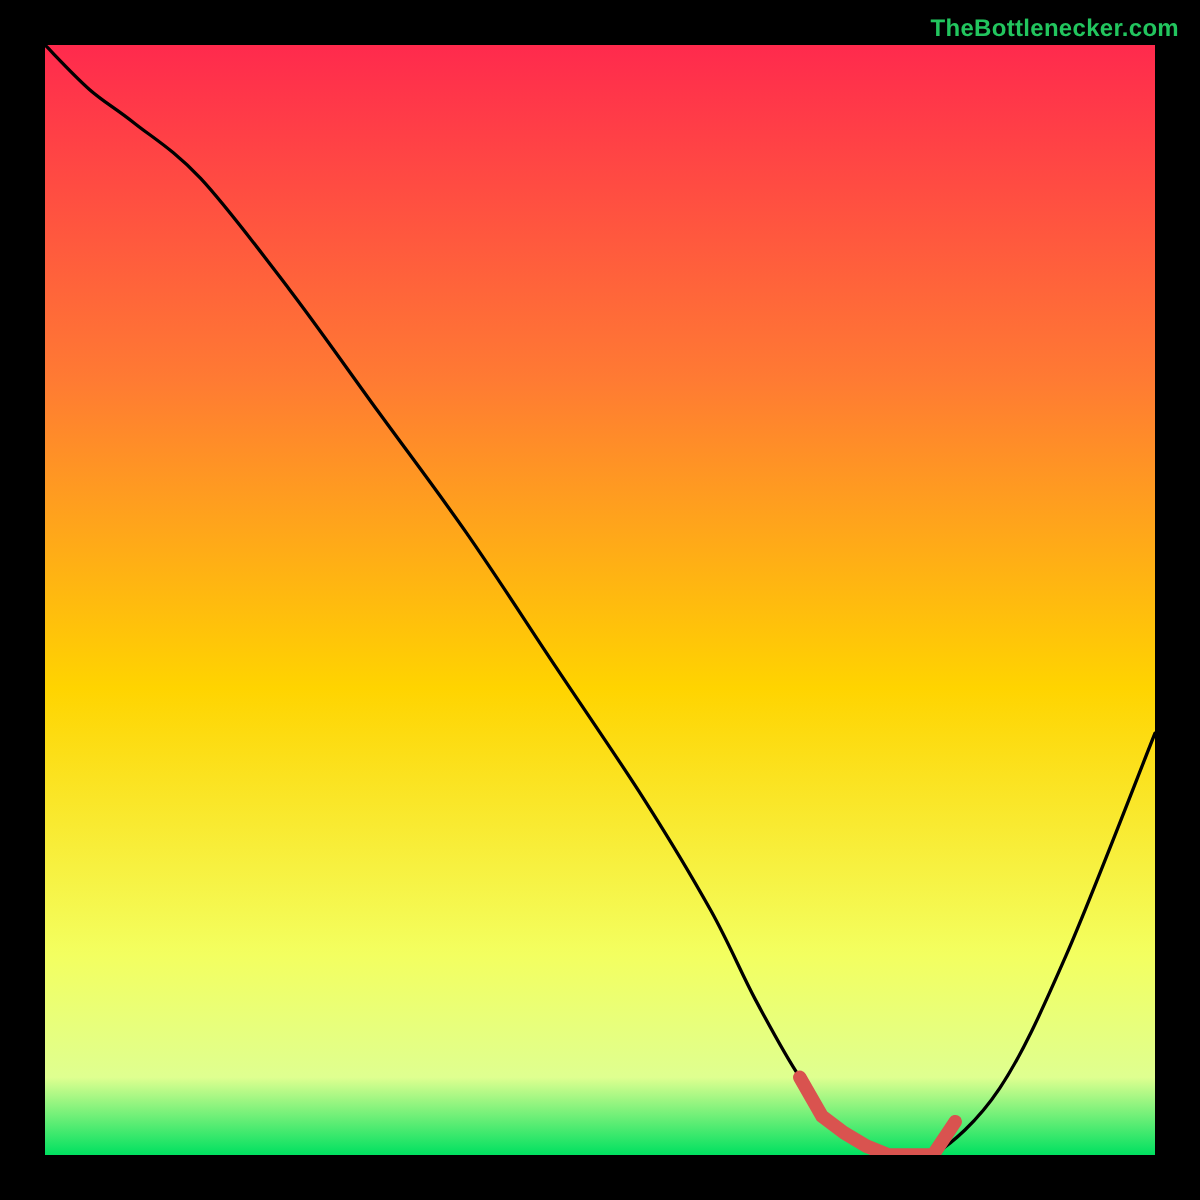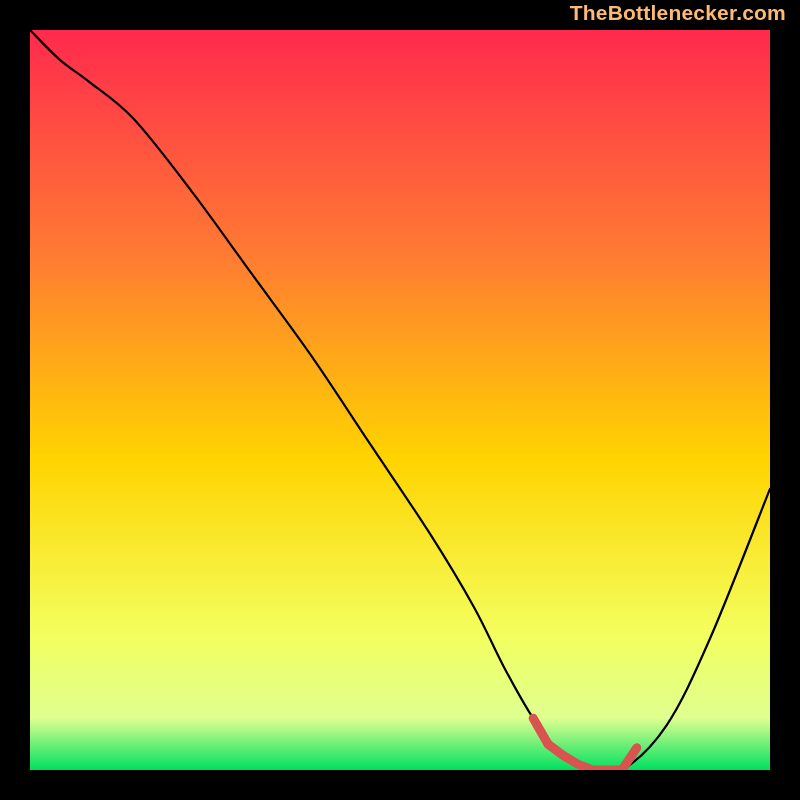--- a/index.html
+++ b/index.html
@@ -11,24 +11,24 @@
     font-family: Arial, Helvetica, sans-serif;
     overflow: hidden;
   }
   .outer {
     position: relative;
     width: 800px;
     height: 800px;
   }
   .watermark {
     position: absolute;
-    top: 1px;
+    top: 11px;
     right: 14px;
-    color: #fdba74;
-    font-size: 21px;
+    color: #22c55e;
+    font-size: 16px;
     font-weight: 600;
     letter-spacing: 0.2px;
   }
   .plot-area {
     position: absolute;
     left: 30px;
     top: 30px;
     width: 740px;
     height: 740px;
     overflow: hidden;

